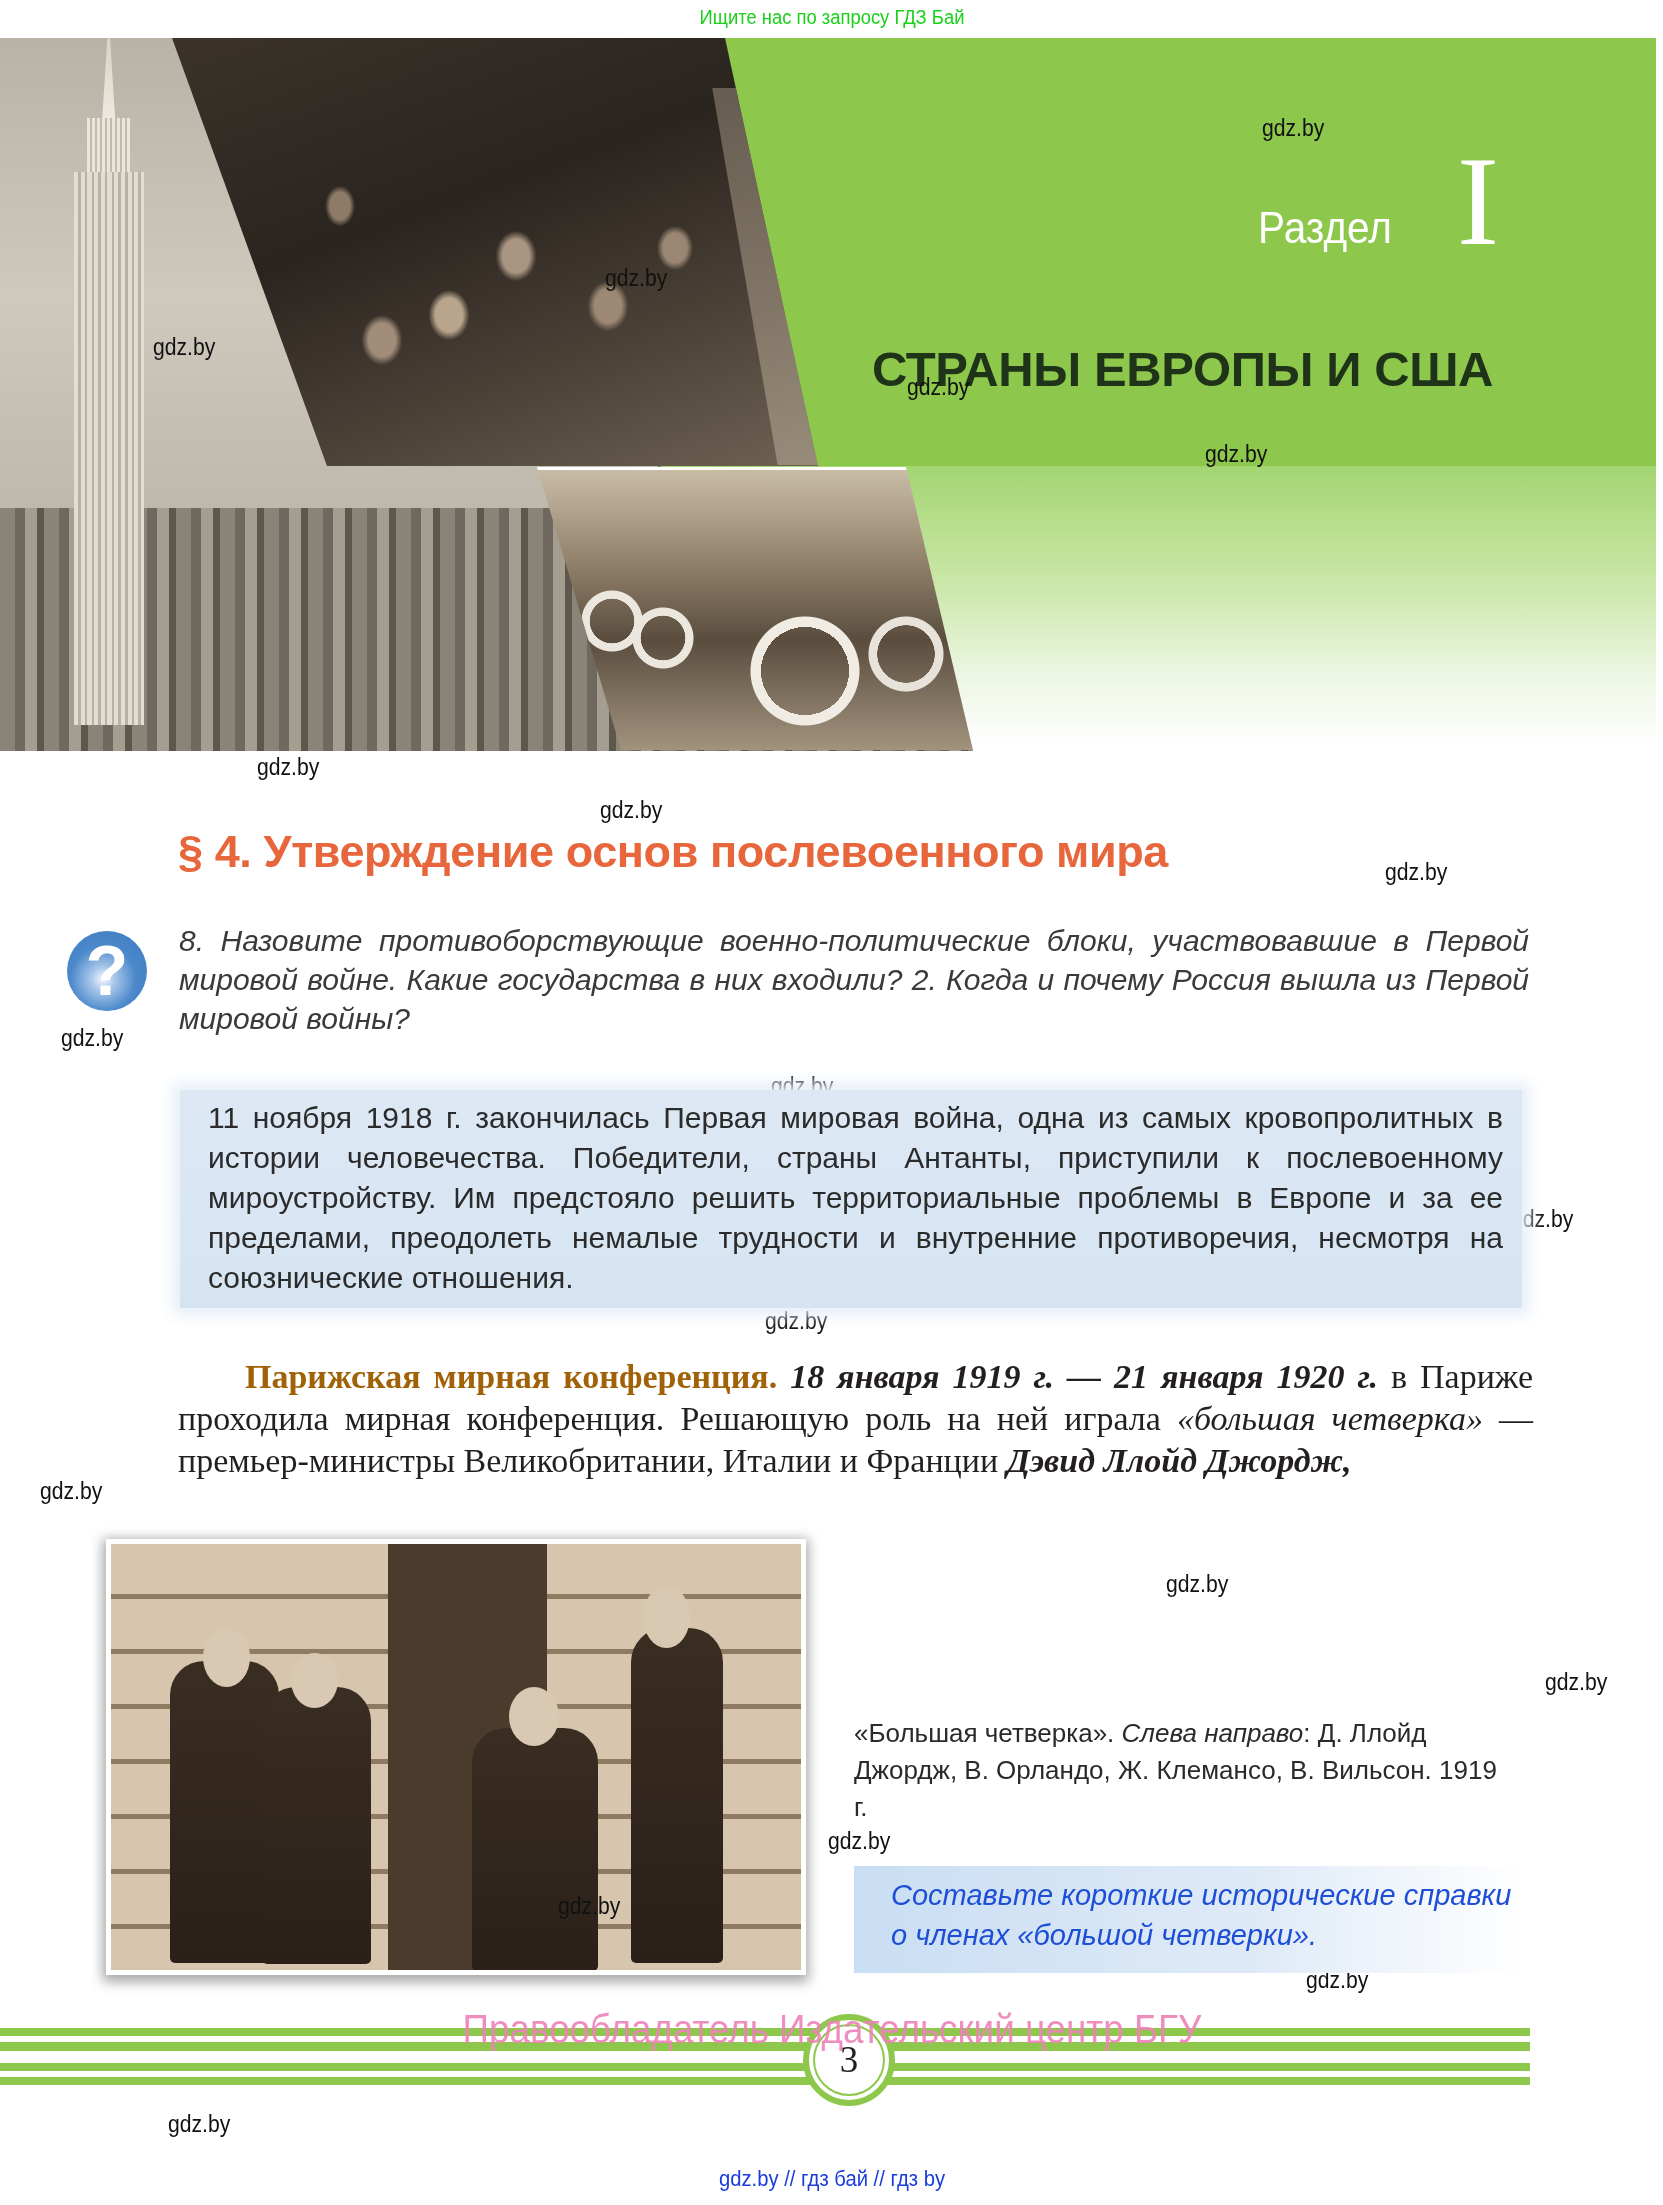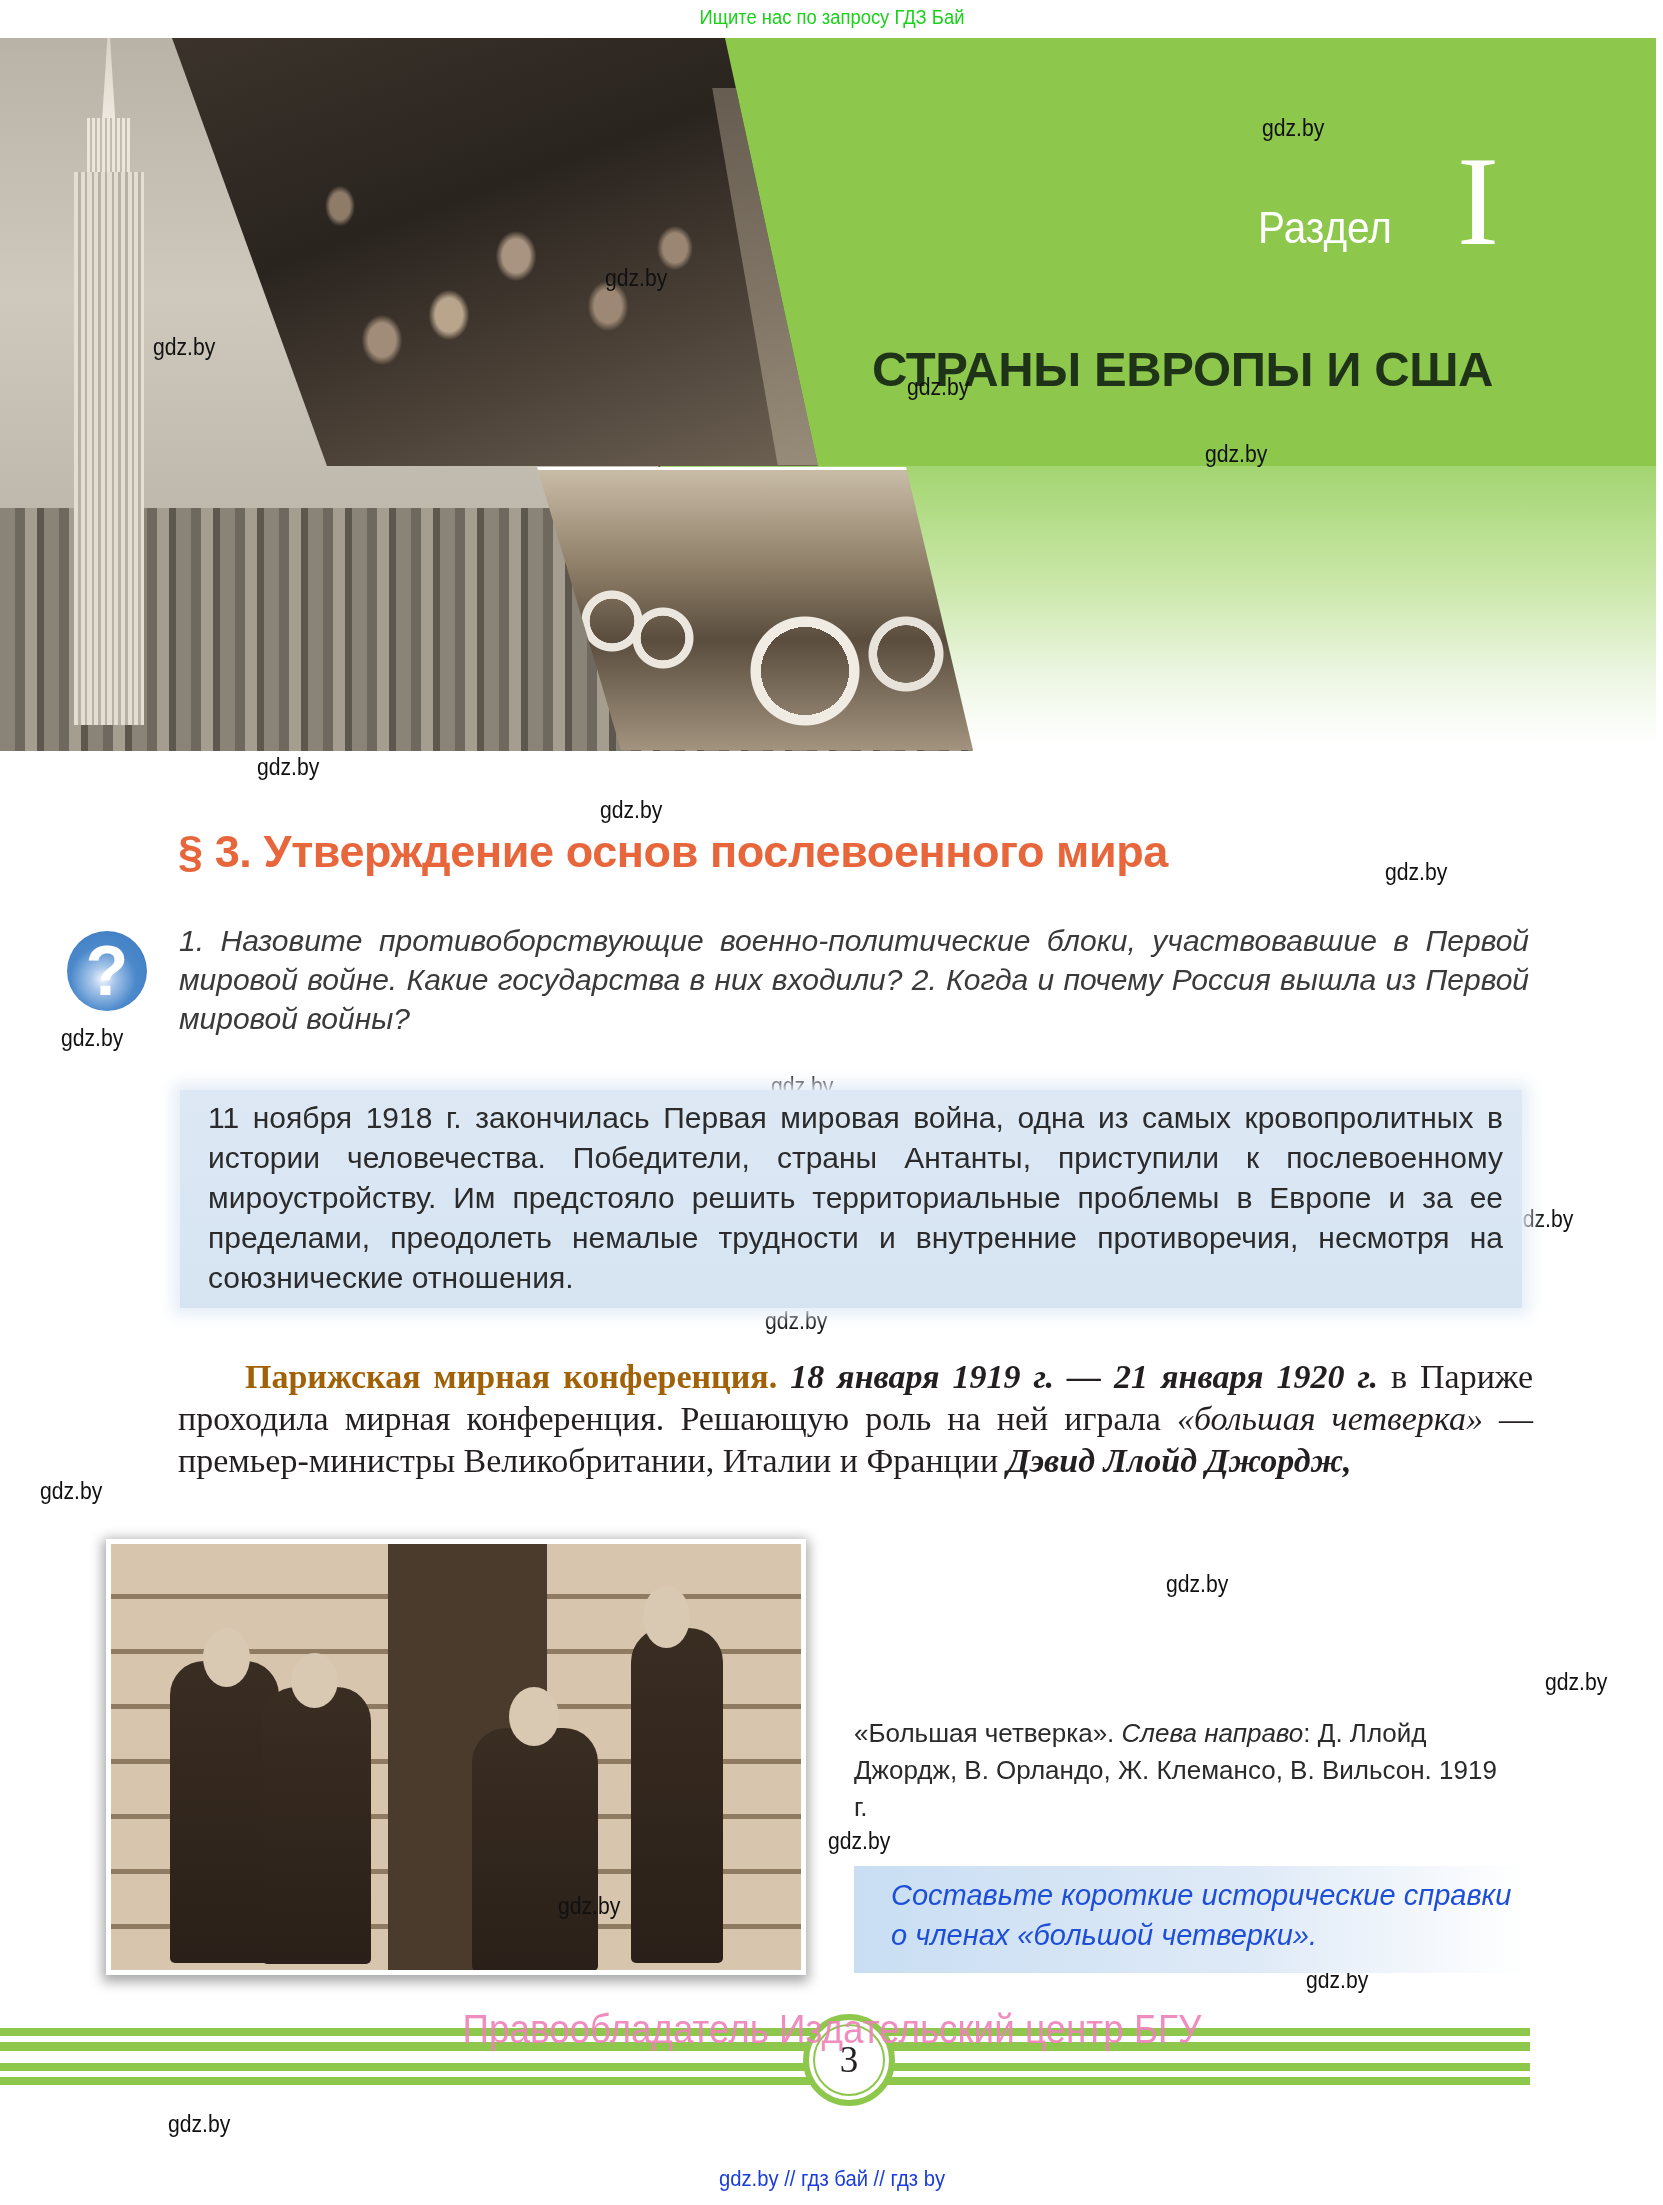--- a/index.html
+++ b/index.html
@@ -171,26 +171,26 @@
 <div class="wm" style="left:1511px;top:1206px;">gdz.by</div>
 <div class="wm" style="left:1086px;top:1256px;">gdz.by</div>
 <div class="wm" style="left:765px;top:1308px;">gdz.by</div>
 <div class="wm" style="left:40px;top:1478px;">gdz.by</div>
 <div class="wm" style="left:1166px;top:1571px;">gdz.by</div>
 <div class="wm" style="left:1545px;top:1669px;">gdz.by</div>
 <div class="wm" style="left:828px;top:1828px;">gdz.by</div>
 <div class="wm" style="left:1306px;top:1967px;">gdz.by</div>
 <div class="wm" style="left:168px;top:2111px;">gdz.by</div>
 
-<div class="abs section-title">§ 3. Утверждение основ послевоенного мира</div>
+<div class="abs section-title">§ 4. Утверждение основ послевоенного мира</div>
 
 <div class="abs q-icon">
     <span>?</span>
   </div>
-<div class="abs q-text">1. Назовите противоборствующие военно-политические блоки, участвовавшие в Первой мировой войне. Какие государства в них входили? 2. Когда и почему Россия вышла из Первой мировой войны?</div>
+<div class="abs q-text">8. Назовите противоборствующие военно-политические блоки, участвовавшие в Первой мировой войне. Какие государства в них входили? 2. Когда и почему Россия вышла из Первой мировой войны?</div>
 
 <div class="abs intro-box"></div>
 <div class="abs intro-text">11 ноября 1918 г. закончилась Первая мировая война, одна из самых кровопролитных в истории человечества. Победители, страны Антанты, приступили к послевоенному мироустройству. Им предстояло решить территориальные проблемы в Европе и за ее пределами, преодолеть немалые трудности и внутренние противоречия, несмотря на союзнические отношения.</div>
 
 <div class="abs body-text"><span class="indent"></span><span class="lead">Парижская мирная конференция.</span> <span class="bi">18 января 1919 г. — 21 января 1920 г.</span><span> в Париже проходила мирная конференция. Решающую роль на ней играла </span><span class="it">«большая четверка»</span><span> — премьер-министры Великобритании, Италии и Франции </span><span class="bi">Дэвид Ллойд Джордж,</span></div>
 
 <div class="abs big4-photo">
   <div class="figure" style="left:59px;top:117px;width:109px;height:302px;"></div>
   <div class="head" style="left:92px;top:84px;width:47px;height:59px;"></div>
   <div class="figure" style="left:151px;top:143px;width:109px;height:277px;"></div>

